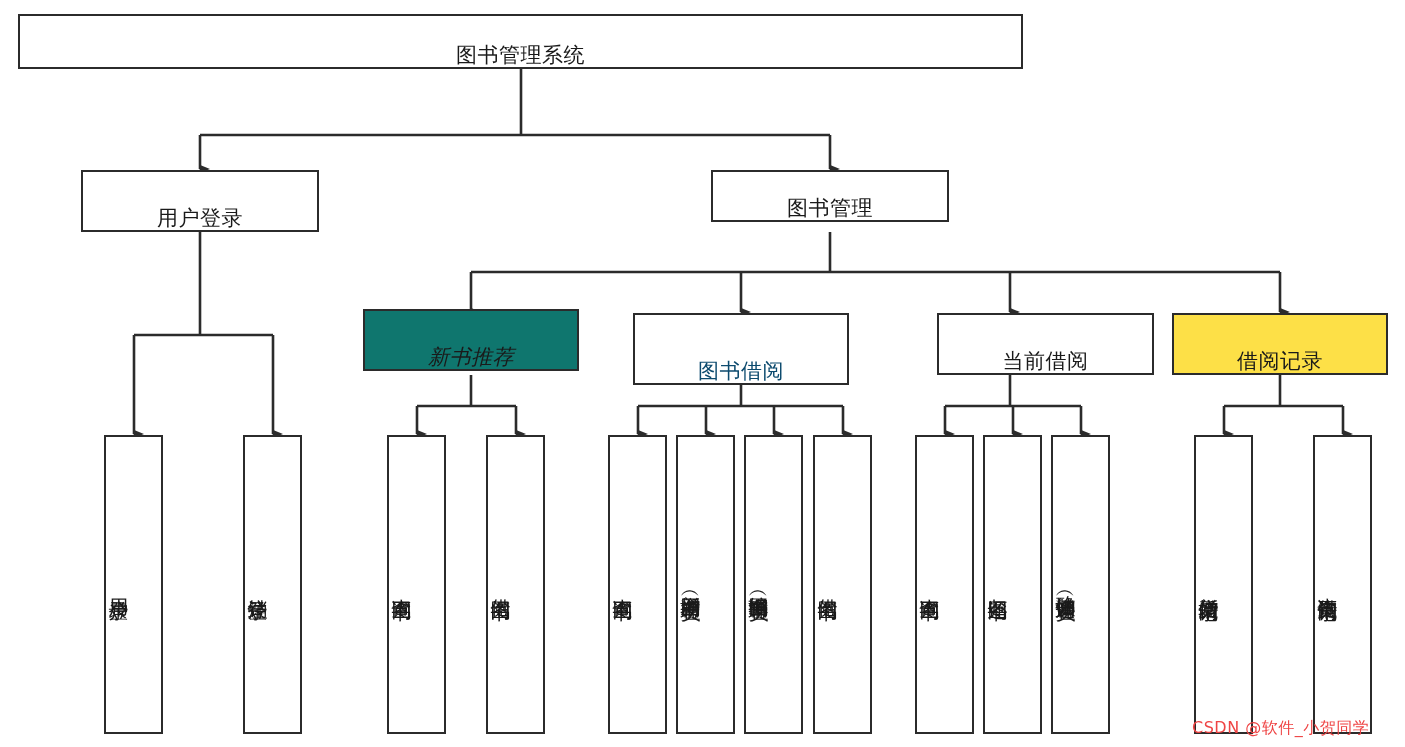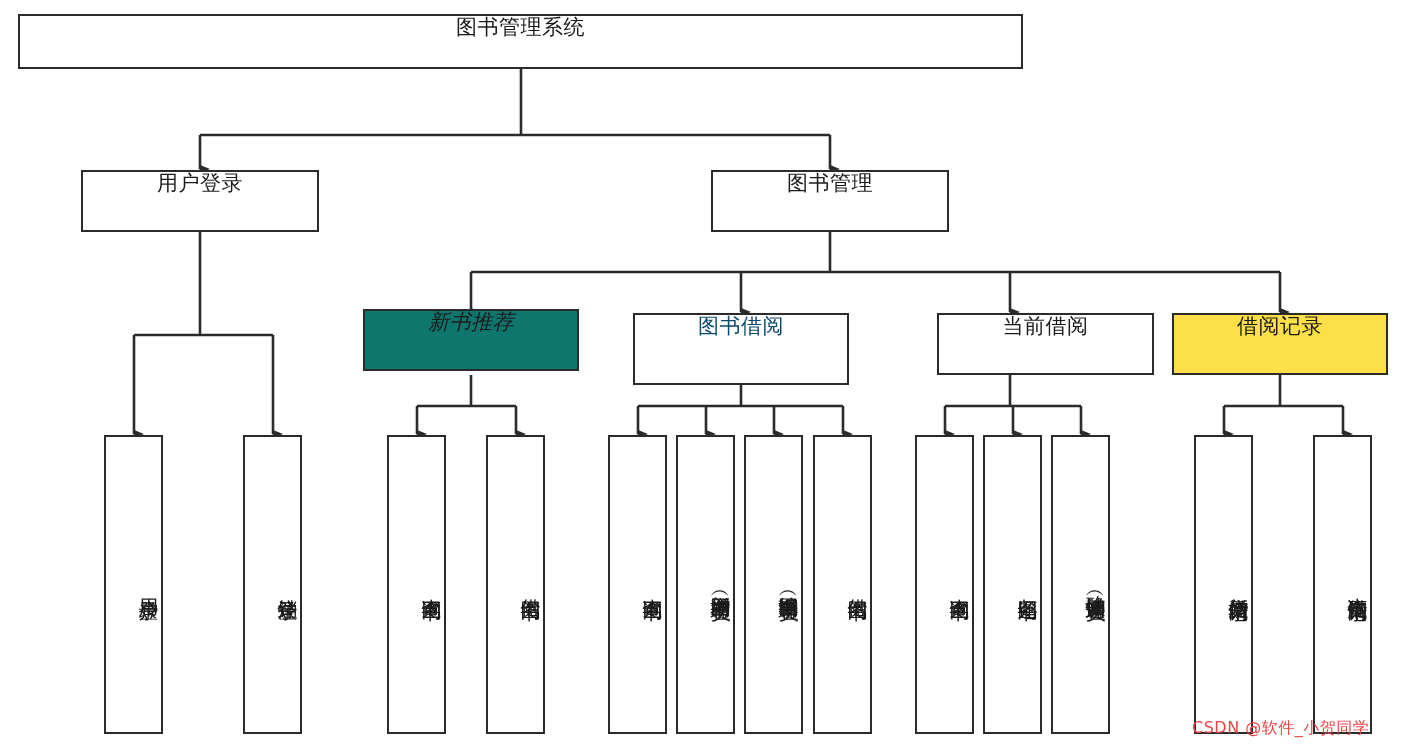--- a/index.html
+++ b/index.html
@@ -21,21 +21,21 @@
     top: 0;
     width: 1405px;
     height: 747px;
   }
   .node {
     position: absolute;
     box-sizing: border-box;
     border: 2px solid #2b2b2b;
     background: #ffffff;
     display: flex;
-    align-items: flex-start;
+    align-items: flex-end;
     justify-content: center;
     color: #1a1a1a;
   }
   .node-h {
     font-size: 21px;
     line-height: 1.1;
     letter-spacing: 0.5px;
     white-space: nowrap;
   }
   .node-v {
@@ -104,21 +104,21 @@
       </g>
   </svg>
 
   <div id="node-layer">
       <div class="node node-h" style="left: 18px; top: 14px; width: 1005px; height: 55px; border-color: rgb(43, 43, 43); background: rgb(255, 255, 255); color: rgb(26, 26, 26);">
         <span>图书管理系统</span>
       </div>
       <div class="node node-h" style="left: 81px; top: 170px; width: 238px; height: 62px; border-color: rgb(43, 43, 43); background: rgb(255, 255, 255); color: rgb(26, 26, 26);">
         <span>用户登录</span>
       </div>
-      <div class="node node-h" style="left: 711px; top: 170px; width: 238px; height: 62px; border-color: rgb(43, 43, 43); background: rgb(255, 255, 255); color: rgb(26, 26, 26);">
+      <div class="node node-h" style="left: 711px; top: 170px; width: 238px; height: 52px; border-color: rgb(43, 43, 43); background: rgb(255, 255, 255); color: rgb(26, 26, 26);">
         <span>图书管理</span>
       </div>
       <div class="node node-h" style="left: 363px; top: 309px; width: 216px; height: 62px; border-color: rgb(43, 43, 43); background: #0f766e; color: rgb(26, 26, 26); font-style: italic;">
         <span>新书推荐</span>
       </div>
       <div class="node node-h" style="left: 633px; top: 313px; width: 216px; height: 72px; border-color: rgb(43, 43, 43); background: rgb(255, 255, 255); color: #0c4a6e;">
         <span>图书借阅</span>
       </div>
       <div class="node node-h" style="left: 901px; top: 313px; width: 217px; height: 62px; border-color: rgb(43, 43, 43); background: rgb(255, 255, 255); color: rgb(26, 26, 26); margin-left: 36px;">
         <span>当前借阅</span>

